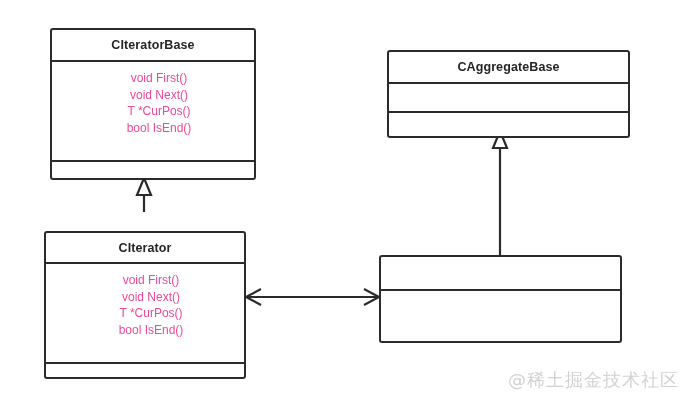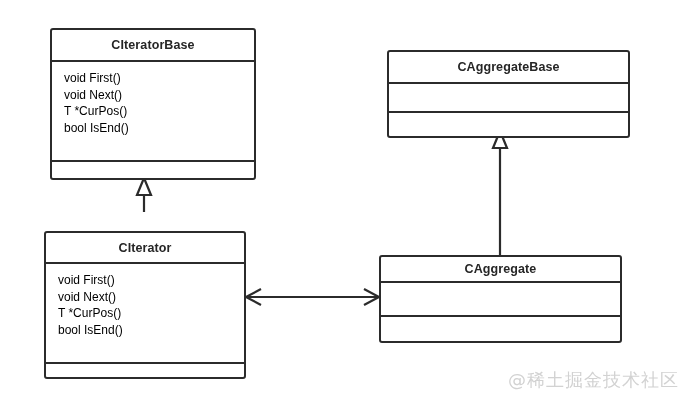--- a/index.html
+++ b/index.html
@@ -45,23 +45,24 @@
   .uml-members {
     box-sizing: border-box;
     border-bottom: 2.2px solid #2b2b2b;
     padding: 8px 0 0 12px;
     display: flex;
     flex-direction: column;
     justify-content: flex-start;
   }
   .uml-member {
     font-size: 12px;
-    color: #000000;
+    color: #ec4899;
     line-height: 16.5px;
     white-space: nowrap;
+    text-align: center;
   }
   .uml-ops {
     box-sizing: border-box;
     flex: 1 1 auto;
   }
   
   #class-citeratorbase { left: 40px;  top: 28px;  width: 206px; height: 152px; margin-left: 10px; }
   #class-citeratorbase .uml-title   { height: 32px; }
   #class-citeratorbase .uml-members { height: 100px; }
 
@@ -132,18 +133,17 @@
   <div class="uml-ops"></div>
 </div>
 
 <div class="uml-class" id="class-caggregatebase">
   <div class="uml-title">CAggregateBase</div>
   <div class="uml-members"></div>
   <div class="uml-ops"></div>
 </div>
 
 <div class="uml-class" id="class-caggregate">
-  <div class="uml-title">CAggregate</div>
   <div class="uml-members"></div>
   <div class="uml-ops"></div>
 </div>
 
 <div class="watermark">@稀土掘金技术社区</div>
 
 </body></html>

